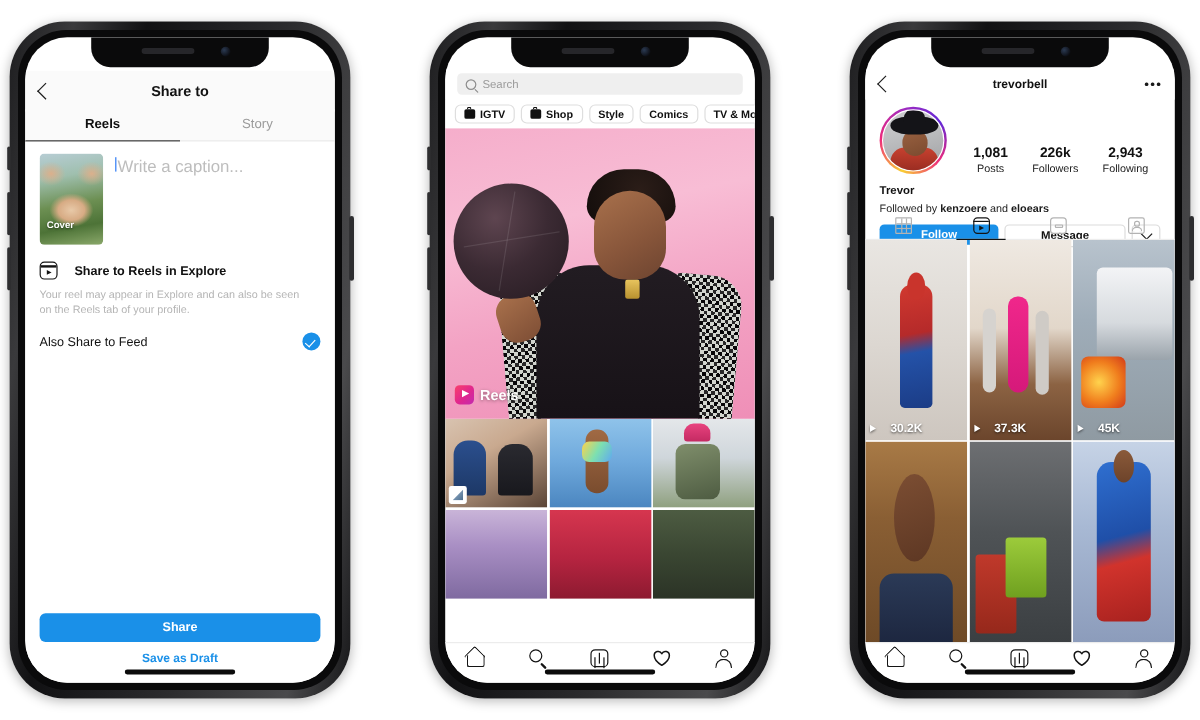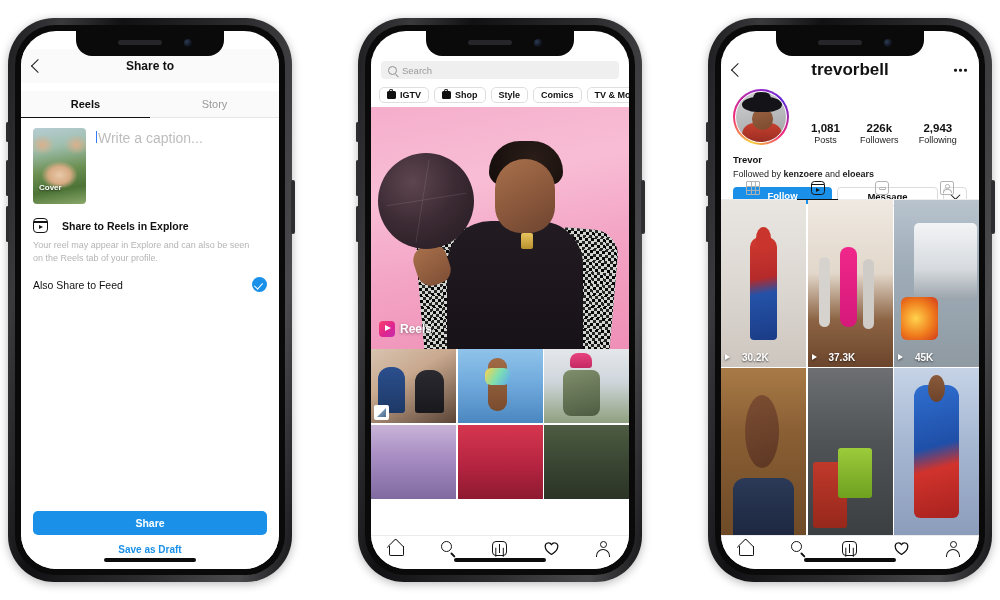--- a/index.html
+++ b/index.html
@@ -59,21 +59,21 @@
   .bars i:nth-child(1){height:3px}.bars i:nth-child(2){height:5px}
   .bars i:nth-child(3){height:6.5px}.bars i:nth-child(4){height:8px}
   .batt{width:15px;height:8px;border:1px solid #000;border-radius:2px;position:relative;box-sizing:border-box;}
   .batt::after{content:"";position:absolute;right:-3px;top:2.2px;width:1.5px;height:3px;background:#000;border-radius:0 1px 1px 0;}
   .batt i{position:absolute;inset:1px;background:#000;border-radius:1px;display:block;}
 
   .home-ind{position:absolute;bottom:7px;left:50%;transform:translateX(-50%);
     width:92px;height:4px;border-radius:3px;background:#0b0b0b;z-index:35;}
 
   
-  .p1-head{position:absolute;top:18px;left:0;right:0;height:34px;background:#fafafa;
+  .p1-head{position:absolute;top:28px;left:0;right:0;height:34px;background:#fafafa;
     display:flex;align-items:center;justify-content:center;}
   .p1-head .ttl{font-size:12px;font-weight:bold;color:#121212;}
   .backchev{position:absolute;left:12px;top:50%;transform:translateY(-50%);
     width:9px;height:9px;border-left:1.6px solid #1a1a1a;border-bottom:1.6px solid #1a1a1a;
     transform:translateY(-50%) rotate(45deg);}
   .p1-tabs{position:absolute;top:60px;left:0;right:0;height:26px;background:#fafafa;
     display:flex;border-bottom:1px solid #e6e6e6;}
   .p1-tab{flex:1;display:flex;align-items:center;justify-content:center;
     font-size:11px;color:#9a9a9a;position:relative;}
   .p1-tab.active{color:#0f0f0f;font-weight:bold;}
@@ -188,21 +188,21 @@
   .n-add::after{content:"";position:absolute;left:7.4px;top:4px;width:1.5px;height:9px;background:#141414;
     box-shadow:-3.7px 3.7px 0 0 #141414,3.8px 3.8px 0 0 #141414;}
   .n-prof::before{content:"";position:absolute;left:5px;top:1px;width:7px;height:7px;
     border:1.5px solid #141414;border-radius:50%;box-sizing:border-box;}
   .n-prof::after{content:"";position:absolute;left:1.6px;top:9px;width:13.8px;height:8px;
     border:1.5px solid #141414;border-bottom:none;border-radius:7px 7px 0 0;box-sizing:border-box;}
 
   
   .p3-head{position:absolute;top:26px;left:0;right:0;height:26px;display:flex;align-items:center;
     justify-content:center;background:#fff;}
-  .p3-head .uname{font-size:17px;font-weight:bold;color:#111;}
+  .p3-head .uname{font-size:10px;font-weight:bold;color:#111;}
   .dots{position:absolute;right:12px;top:50%;transform:translateY(-50%);display:flex;gap:2.4px;}
   .dots i{width:2.6px;height:2.6px;border-radius:50%;background:#1a1a1a;display:block;}
 
   .p3-prof{position:absolute;top:52px;left:0;right:0;padding:6px 12px 0 12px;box-sizing:border-box;}
   .prow{display:flex;align-items:flex-end;gap:12px;}
   .avaring{width:56px;height:56px;border-radius:50%;flex:none;padding:2px;box-sizing:border-box;
     background:conic-gradient(from 200deg,#f9ce34,#ee2a7b,#a02bc0,#6228d7,#ee2a7b,#f9ce34);}
   .avainner{width:100%;height:100%;border-radius:50%;border:1.6px solid #fff;box-sizing:border-box;overflow:hidden;
     background:linear-gradient(165deg,#cfd0d2 0%,#bfc0c2 38%,#9e9fa1 100%);position:relative;}
   .a-hat{position:absolute;left:6px;top:5px;width:40px;height:15px;border-radius:20px/10px;background:#141418;}

